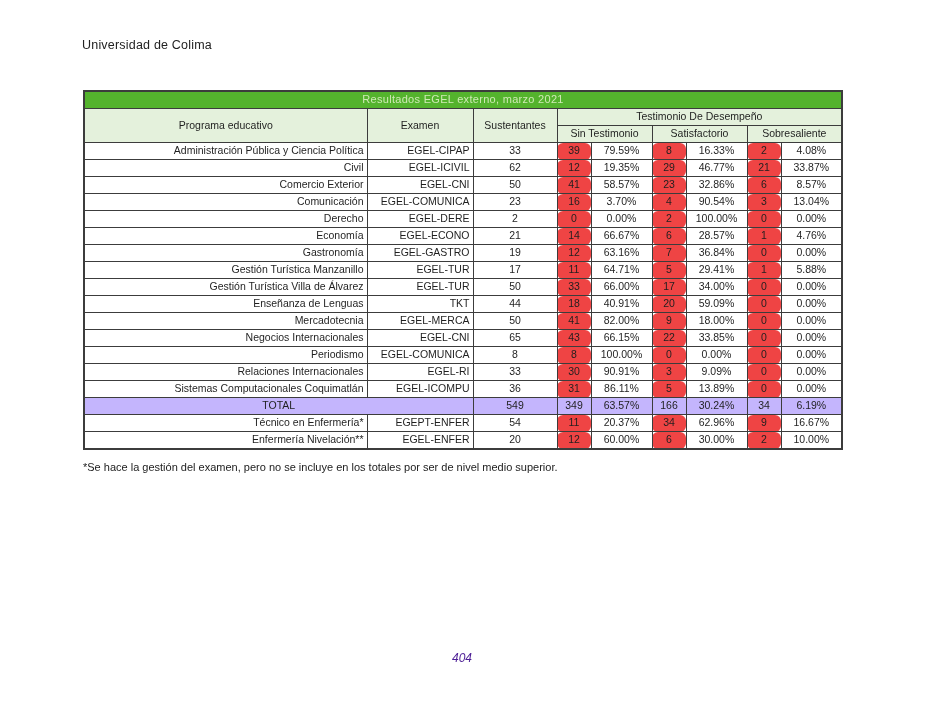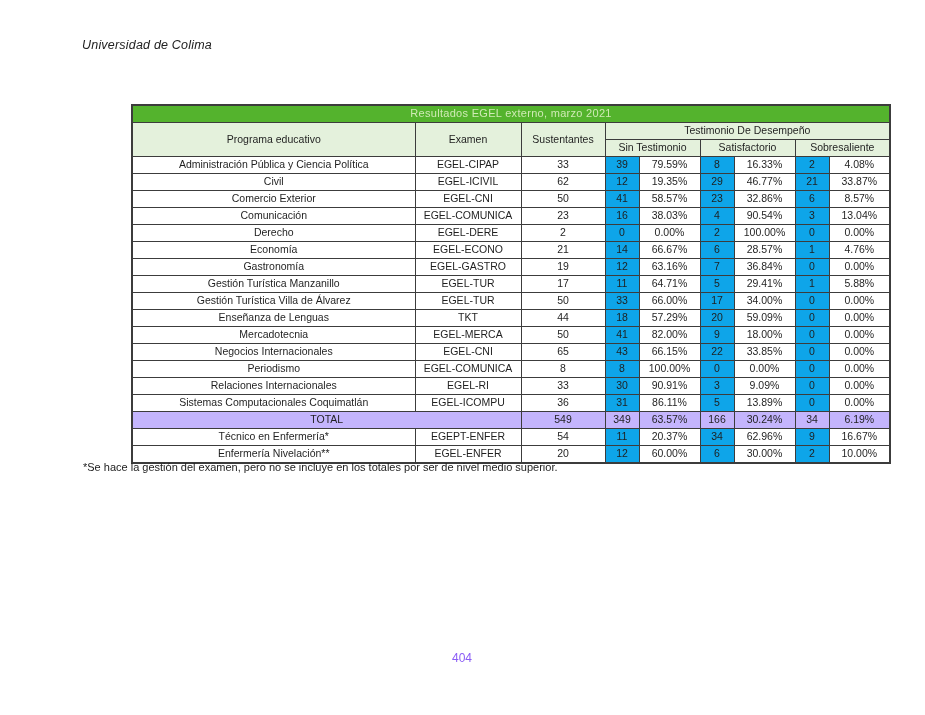--- a/index.html
+++ b/index.html
@@ -16,28 +16,26 @@
     background: #ffffff;
     overflow: hidden;
   }
   .doc-header {
     position: absolute;
     left: 82px;
     top: 38px;
     font-size: 12.5px;
     letter-spacing: 0.2px;
     color: #222222;
-    font-style: italic;
   }
   .table-wrap {
     position: absolute;
     left: 83px;
-    top: 104px;
+    top: 90px;
     width: 758px;
-    margin-left: 48px;
   }
   table.results {
     border-collapse: collapse;
     table-layout: fixed;
     width: 758px;
     font-size: 10.5px;
     color: #1f1f1f;
   }
   table.results td, table.results th {
     border: 1px solid #3c3c3c;
@@ -54,23 +52,23 @@
     color: #cfeab5;
     text-align: center;
     height: 14px;
     font-size: 11px;
     letter-spacing: 0.3px;
   }
   .hdr td {
     background: #e4f1dc;
     text-align: center;
   }
-  .c-prog, .c-exam { text-align: center; }
+  .c-prog, .c-exam { text-align: right; }
   .c-sus, .c-n, .c-pct { text-align: center; }
-  .c-n { background: #0ea5e9; }
+  .c-n { background: #ef4444; border-radius: 6px; }
   .total-row td {
     background: #c4b5fd;
     text-align: center;
   }
   .footnotes {
     position: absolute;
     left: 83px;
     top: 459px;
     width: 766px;
     font-size: 11px;
@@ -78,21 +76,22 @@
     color: #222222;
   }
   .footnotes .fn { margin: 0 0 1px 0; }
   .page-number {
     position: absolute;
     left: 83px;
     width: 758px;
     top: 651px;
     text-align: center;
     font-size: 12px;
-    color: #8b5cf6;
+    color: #4c1d95;
+    font-style: italic;
   }
 </style>
 </head>
 <body>
 
 <div class="page">
 
   <div class="doc-header">Universidad de Colima</div>
 
   <div class="table-wrap">
@@ -156,21 +155,21 @@
             <td class="c-n">23</td>
             <td class="c-pct">32.86%</td>
             <td class="c-n">6</td>
             <td class="c-pct">8.57%</td>
           </tr>
           <tr>
             <td class="c-prog">Comunicación</td>
             <td class="c-exam">EGEL-COMUNICA</td>
             <td class="c-sus">23</td>
             <td class="c-n">16</td>
-            <td class="c-pct">38.03%</td>
+            <td class="c-pct">3.70%</td>
             <td class="c-n">4</td>
             <td class="c-pct">90.54%</td>
             <td class="c-n">3</td>
             <td class="c-pct">13.04%</td>
           </tr>
           <tr>
             <td class="c-prog">Derecho</td>
             <td class="c-exam">EGEL-DERE</td>
             <td class="c-sus">2</td>
             <td class="c-n">0</td>
@@ -222,21 +221,21 @@
             <td class="c-n">17</td>
             <td class="c-pct">34.00%</td>
             <td class="c-n">0</td>
             <td class="c-pct">0.00%</td>
           </tr>
           <tr>
             <td class="c-prog">Enseñanza de Lenguas</td>
             <td class="c-exam">TKT</td>
             <td class="c-sus">44</td>
             <td class="c-n">18</td>
-            <td class="c-pct">57.29%</td>
+            <td class="c-pct">40.91%</td>
             <td class="c-n">20</td>
             <td class="c-pct">59.09%</td>
             <td class="c-n">0</td>
             <td class="c-pct">0.00%</td>
           </tr>
           <tr>
             <td class="c-prog">Mercadotecnia</td>
             <td class="c-exam">EGEL-MERCA</td>
             <td class="c-sus">50</td>
             <td class="c-n">41</td>

